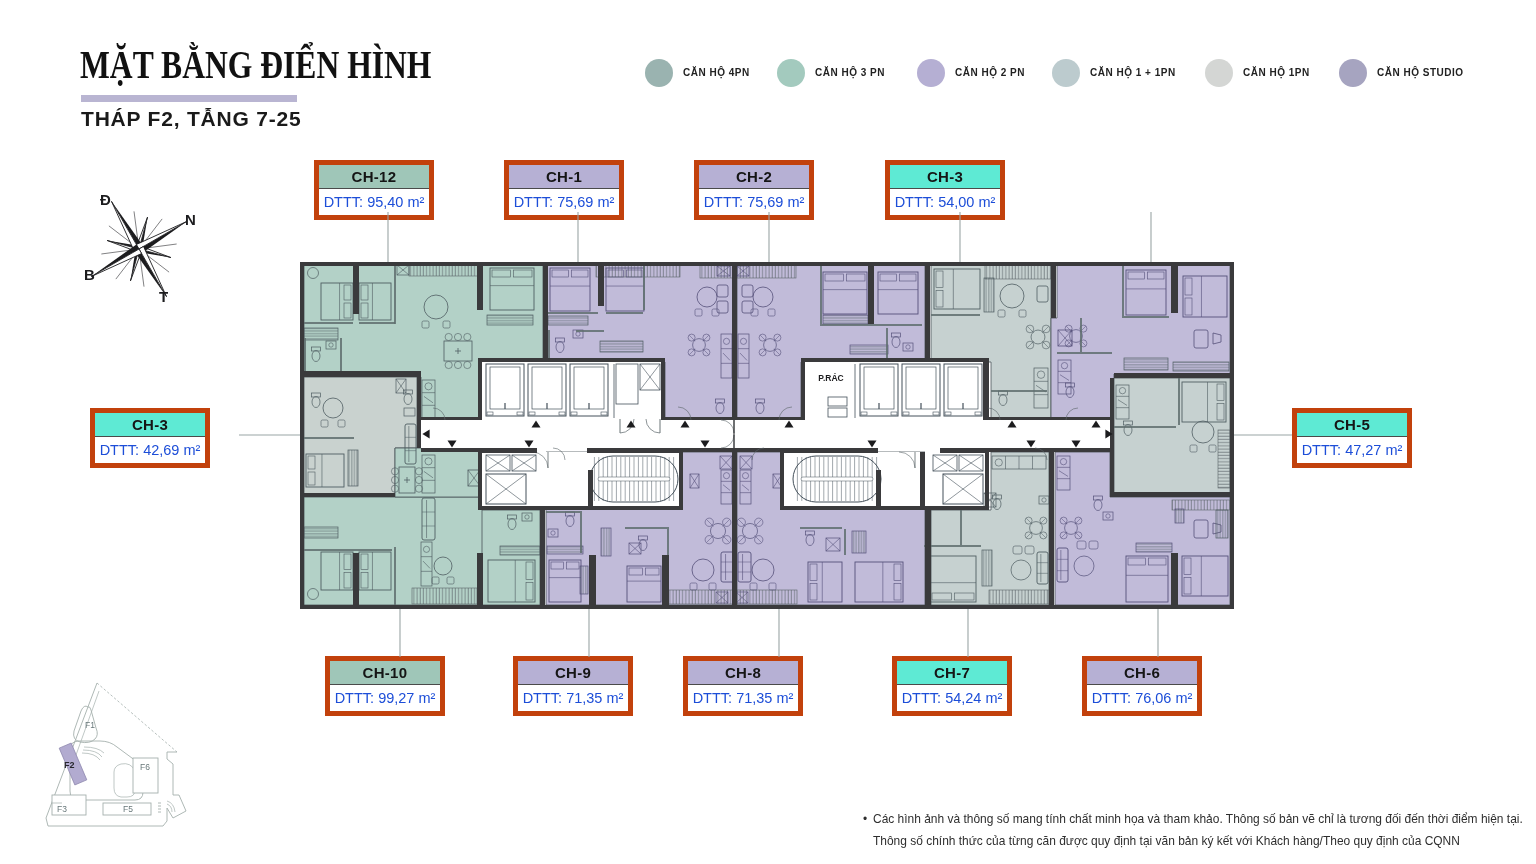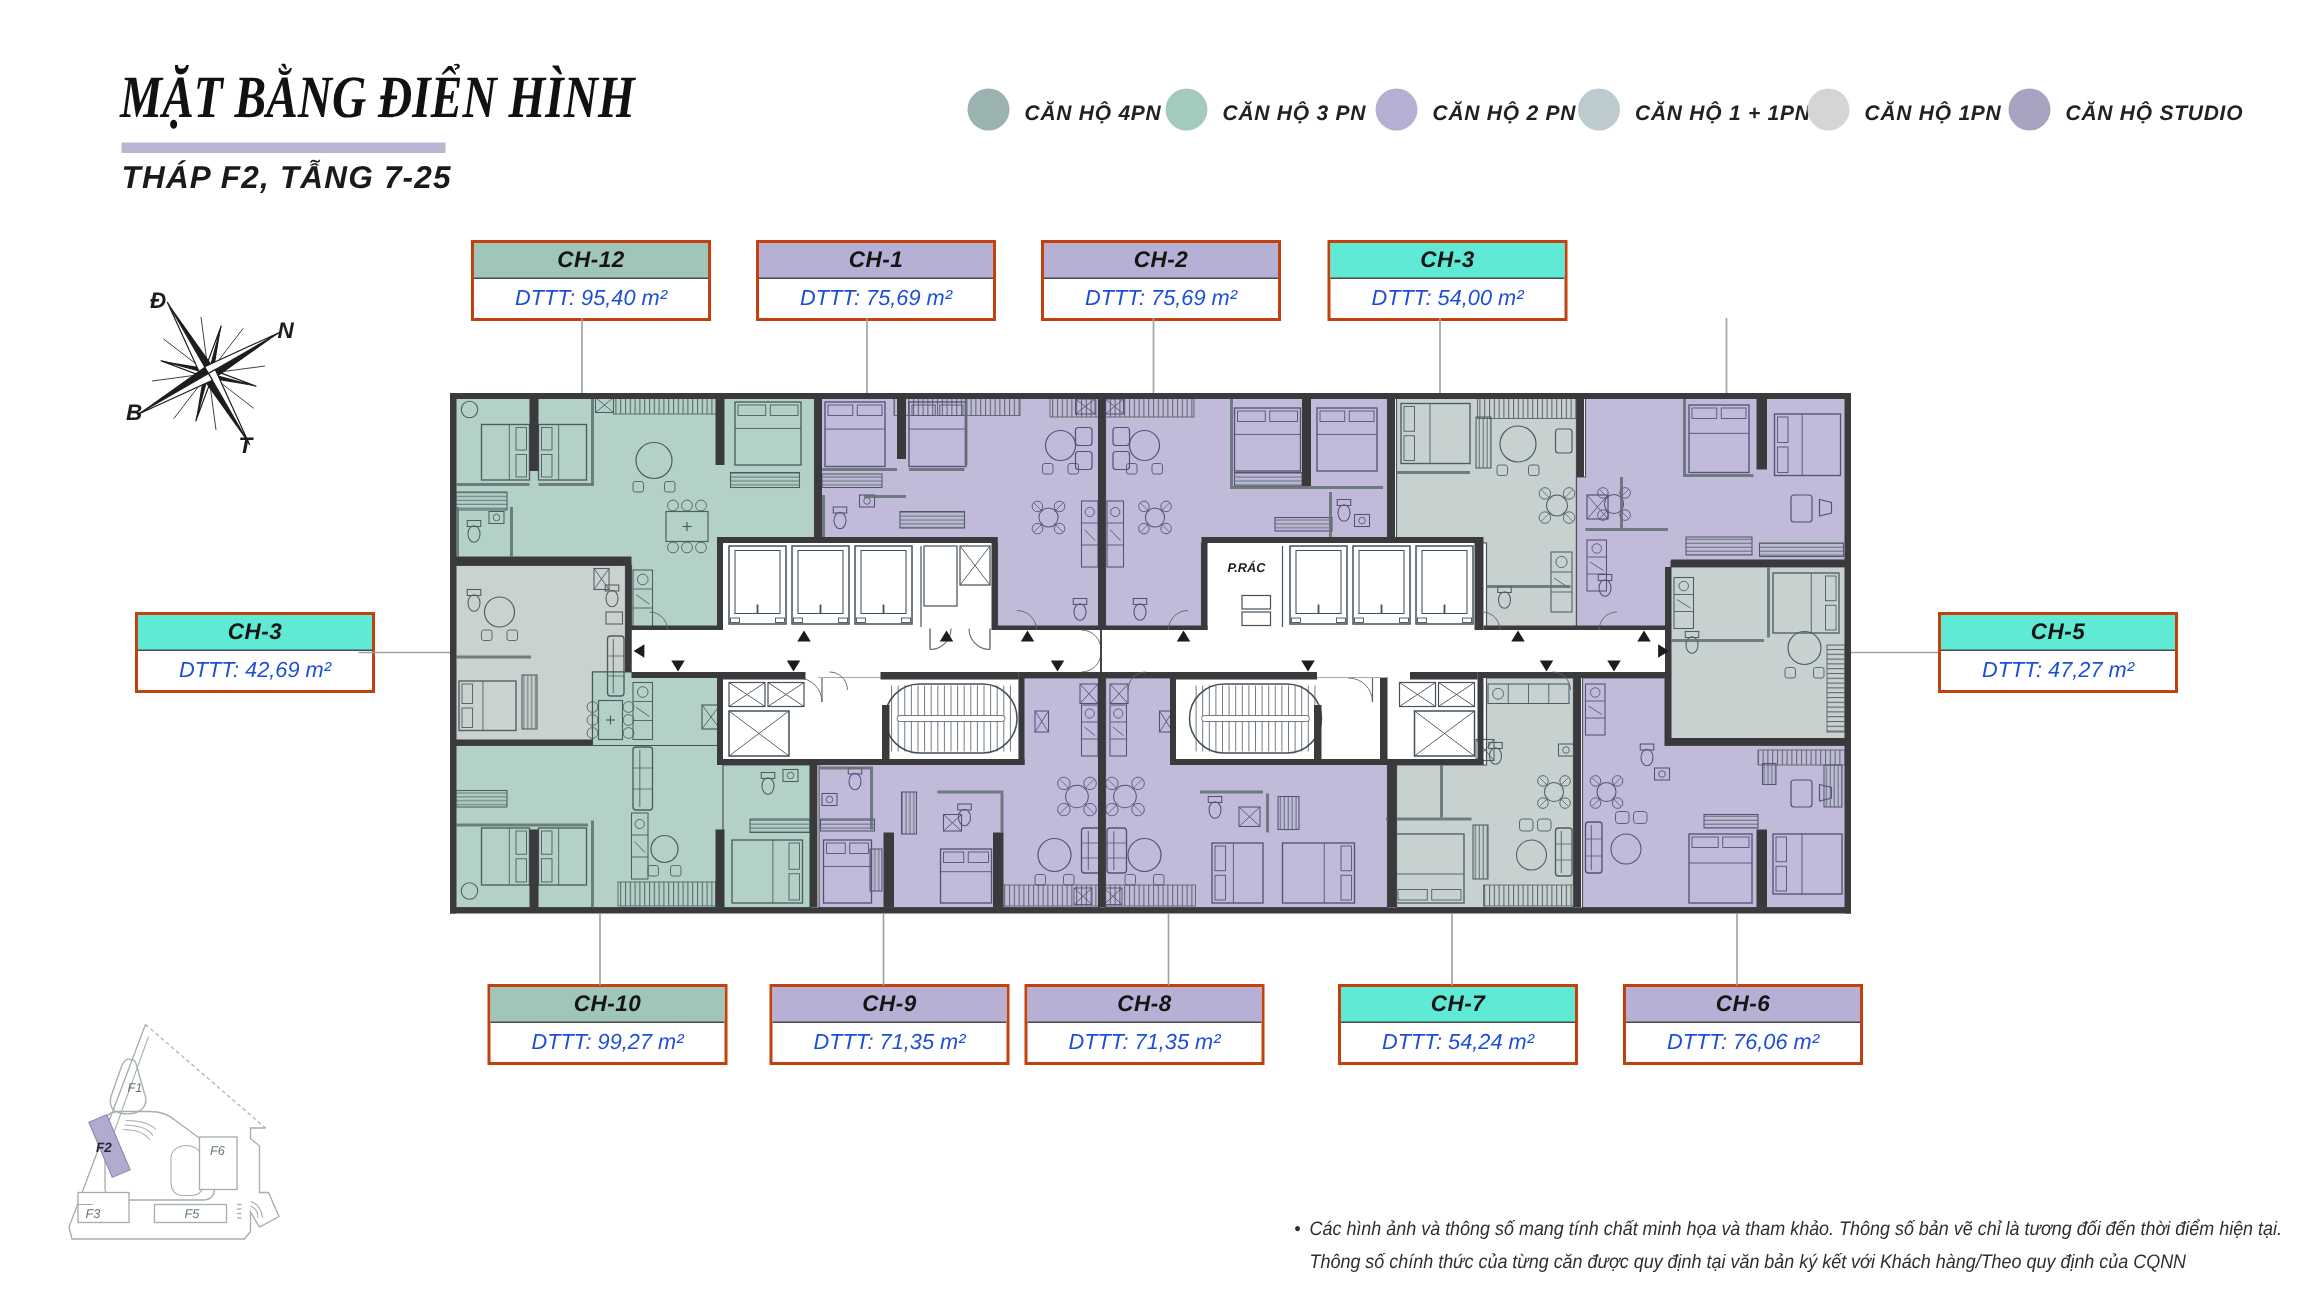--- a/index.html
+++ b/index.html
@@ -1,22 +1,22 @@
 <!DOCTYPE html>
 <html><head><meta charset="utf-8">
 <style>
 * { margin:0; padding:0; box-sizing:border-box; }
 html,body { width:1536px; height:864px; background:#fff; font-family:"Liberation Sans", sans-serif; overflow:hidden; }
-#page { position:relative; width:1536px; height:864px;font-style:italic; }
+#page { position:relative; width:1536px; height:864px; }
 #title { position:absolute; left:80px; top:41px; font-family:"Liberation Serif", serif; font-weight:bold; font-size:40px; letter-spacing:0px; color:#111; transform:scaleX(0.79); transform-origin:left top; }
 #bar { position:absolute; left:81px; top:95px; width:216px; height:7px; background:#b9b5d2; }
 #sub { position:absolute; left:81px; top:107px; font-weight:bold; font-size:21px; letter-spacing:0.8px; color:#1a1a1a; }
 .lc { position:absolute; top:59px; width:28px; height:28px; border-radius:50%; }
-.lt { position:absolute; top:67px; font-size:14px; font-weight:bold; letter-spacing:0.5px; color:#222; white-space:nowrap; }
-.lbl { position:absolute; width:160px; background:#fff; border:2px solid #c2410c; text-align:center; }
+.lt { position:absolute; top:67px; font-size:10px; font-weight:bold; letter-spacing:0.5px; color:#222; white-space:nowrap; }
+.lbl { position:absolute; width:120px; background:#fff; border:5px solid #c2410c; text-align:center; }
 .lbl .h { height:24px; line-height:24px; font-weight:bold; font-size:15px; letter-spacing:0.3px; color:#151515; border-bottom:1px solid #4a4a4a; }
 .lbl .d { height:26px; line-height:26px; font-size:14.5px; color:#1d4ed8; }
 .g { background:#9fc6b8; }
 .p { background:#b6b0d4; }
 .b { background:#5eead4; }
 #disc { position:absolute; left:873px; top:808px; width:720px; font-size:13px; color:#2e2e2e; line-height:22px; transform:scaleX(0.92); transform-origin:left top; }
 #disc .bu { position:absolute; left:-11px; top:0; background:none; }
 </style></head>
 <body>
 <div id="page">

